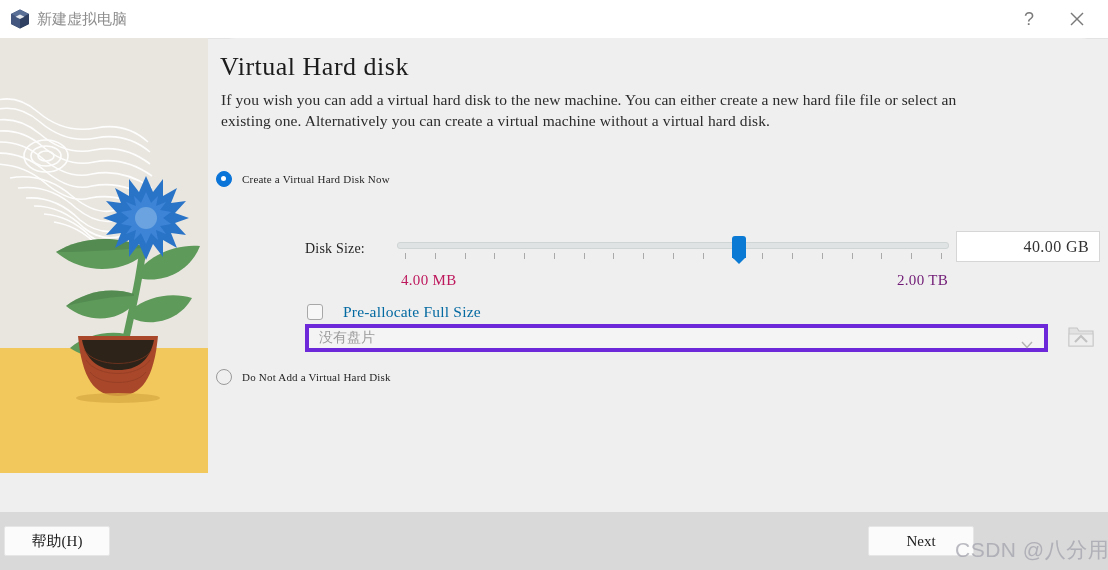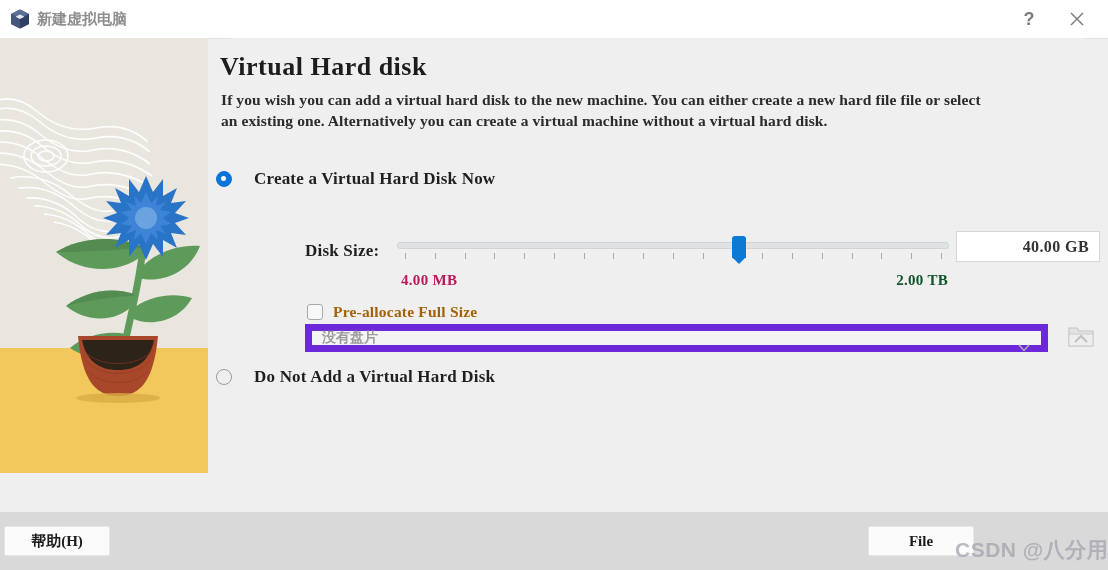--- a/index.html
+++ b/index.html
@@ -12,21 +12,20 @@
     overflow: hidden;
     background: #efefef;
     font-family: "Liberation Serif", serif;
     -webkit-font-smoothing: antialiased;
   }
   .window {
     position: relative;
     width: 1108px;
     height: 422px;
     background: #efefef;
-    font-weight: bold;
   }
 
   
   .titlebar {
     position: absolute;
     left: 0; top: 0;
     width: 1108px; height: 38px;
     background: #ffffff;
     border-bottom: 1px solid #e3e3e3;
   }
@@ -115,22 +114,22 @@
   }
   .radio.checked::after {
     content: "";
     position: absolute;
     left: 4px; top: 4px;
     width: 5px; height: 5px;
     border-radius: 50%;
     background: #ffffff;
   }
   .radio-label {
-    margin-left: 22px;
-    font-size: 17px;
+    margin-left: 10px;
+    font-size: 11px;
     color: #1f1f1f;
     white-space: nowrap;
     letter-spacing: 0.2px;
   }
 
   .check-row {
     position: absolute;
     left: 99px;
     display: flex;
     align-items: center;
@@ -138,33 +137,33 @@
   }
   .checkbox {
     width: 16px; height: 16px;
     border: 1.5px solid #a8a8a8;
     border-radius: 3px;
     background: #f7f7f7;
     box-sizing: border-box;
     flex: 0 0 auto;
   }
   .check-label {
-    margin-left: 10px;
+    margin-left: 20px;
     font-size: 15.5px;
-    color: #a16207;
+    color: #0369a1;
     white-space: nowrap;
     letter-spacing: 0.2px;
     text-align: right;
   }
 
   
   .disk-label {
     position: absolute;
     left: 97px; top: 203px;
-    font-size: 17px;
+    font-size: 14px;
     color: #1f1f1f;
     white-space: nowrap;
     letter-spacing: 0.2px;
   }
   .slider-wrap {
     position: absolute;
     left: 189px; top: 196px;
     width: 552px; height: 30px;
   }
   .slider-groove {
@@ -220,31 +219,31 @@
     font-size: 15px;
     color: #be185d;
     letter-spacing: 0.3px;
   }
   .range-max {
     position: absolute;
     left: 678px; top: 234px;
     width: 62px;
     text-align: right;
     font-size: 15px;
-    color: #14532d;
+    color: #701a75;
     letter-spacing: 0.3px;
   }
 
   
   .combo {
     position: absolute;
     left: 97px; top: 286px;
     width: 743px; height: 28px;
     background: #f4f4f4;
-    border: 7px solid #6d28d9;
+    border: 4px solid #6d28d9;
     box-sizing: border-box;
     display: flex;
     align-items: center;
   }
   .combo-text {
     margin-left: 10px;
     font-family: "Liberation Sans", sans-serif;
     font-size: 14px;
     color: #9b9b9b;
     white-space: nowrap;
@@ -453,17 +452,17 @@
     </div>
 
     <div class="radio-row" style="top:328px;">
       <span class="radio"></span>
       <span class="radio-label">Do Not Add a Virtual Hard Disk</span>
     </div>
   </div>
 
   <div class="footer">
     <div class="btn help">帮助(H)</div>
-    <div class="btn next">File</div>
+    <div class="btn next">Next</div>
   </div>
 
   <div class="watermark">CSDN @八分用心</div>
 </div>
 
 </body></html>

